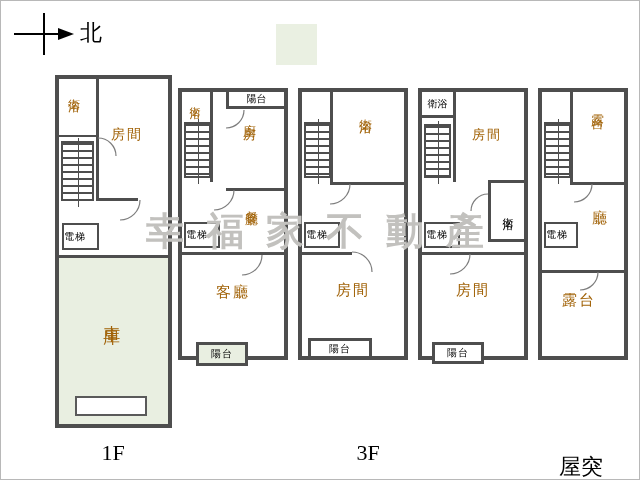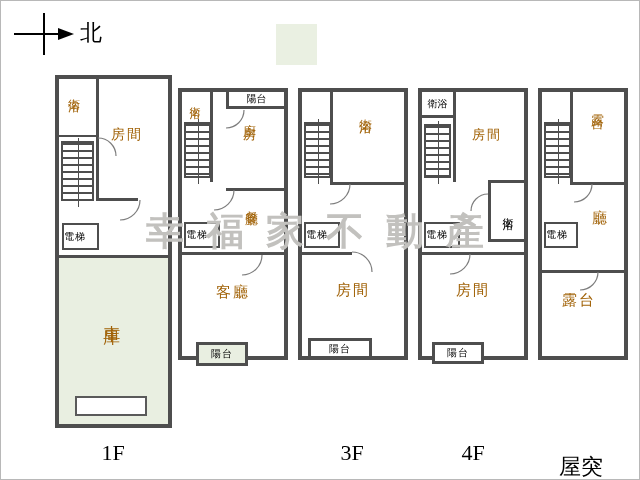--- a/index.html
+++ b/index.html
@@ -150,17 +150,16 @@
       <path d="M350,184 A20,20 0 0 1 330,204"></path>
       <path d="M352,252 A20,20 0 0 1 372,272"></path>
       <path d="M488,194 A17,17 0 0 0 471,211"></path>
       <path d="M470,254 A20,20 0 0 1 450,274"></path>
       <path d="M592,184 A18,18 0 0 1 574,202"></path>
       <path d="M598,272 A18,18 0 0 1 580,290"></path>
     </g>
   </svg>
 
   <span class="floor-tag" style="left:81px;">1F</span>
-  <span class="floor-tag" style="left:320px;">3F</span>
-  <span class="floor-tag" style="left:441px;">4F</span>
+  <span class="floor-tag" style="left:336px;">3F</span>
   <span class="floor-tag" style="left:549px;margin-top:12px;">屋突</span>
 
 </div>
 
 </body></html>

